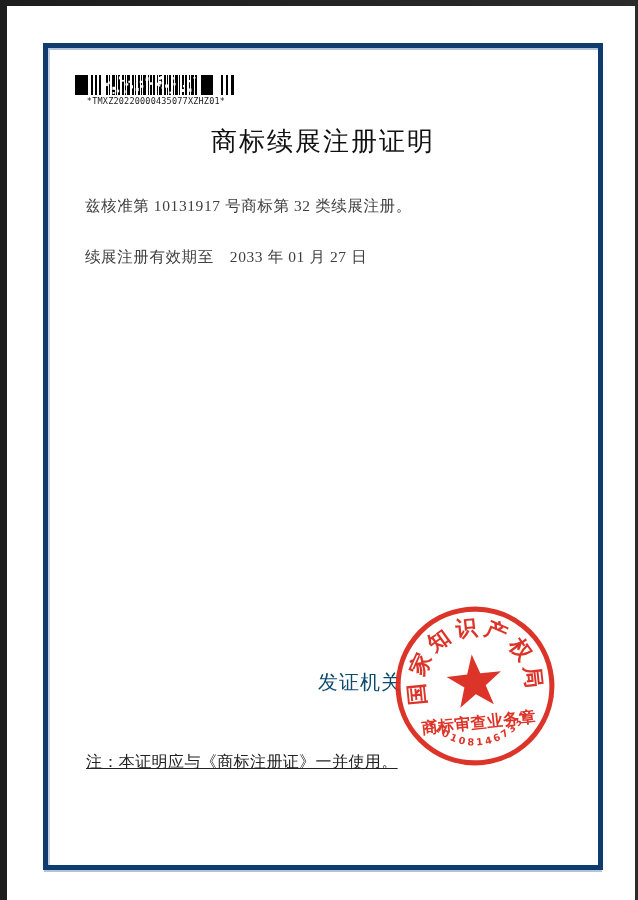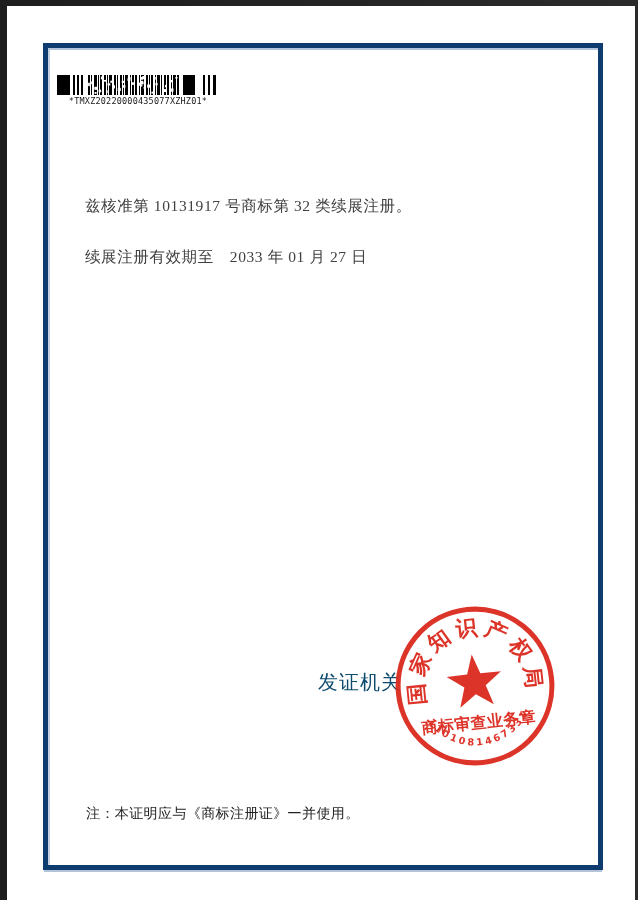--- a/index.html
+++ b/index.html
@@ -33,21 +33,21 @@
     height: 827px;
     box-sizing: border-box;
     border: 5px solid #0e3c6e;
     box-shadow:
       0 3px 0 -1px #b3c3d9,
       inset 0 2px 0 #b3c3d9,
       inset 2px 0 0 #c4d0e0;
   }
   .barcode-wrap {
     position: absolute;
-    left: 50px;
+    left: 68px;
     top: 69px;
     width: 162px;
   }
   .barcode-svg { display: block; width: 162px; height: 20px; }
   .barcode-text {
     margin-top: 1px;
     text-align: center;
     font-family: "DejaVu Sans Mono", monospace;
     font-size: 8.5px;
     letter-spacing: 0.2px;
@@ -89,25 +89,26 @@
     position: absolute;
     left: 386px;
     top: 598px;
     width: 164px;
     height: 164px;
     opacity: 0.95;
   }
   .note {
     position: absolute;
     left: 79px;
-    top: 799px;
-    font-size: 14px;
+    top: 746px;
+    font-size: 16px;
     letter-spacing: 0.4px;
     color: #222;
     white-space: nowrap;
+    text-decoration: underline;
   }
 </style>
 </head>
 <body>
 
 <div class="stage">
   <div class="page">
 
     <div class="cert-border"></div>
 
@@ -181,20 +182,21 @@
           <rect x="60.71338367462158" y="12.905370712280273" width="3.0377882003784182" height="3.1735466718673706" fill="#fff"></rect>
           <rect x="46.872578620910645" y="4.933905124664307" width="2.1450778961181642" height="1.6887957096099855" fill="#fff"></rect>
           <rect x="126" y="0" width="12" height="20" fill="#000"></rect>
           <rect x="146" y="0" width="2" height="20" fill="#000"></rect>
           <rect x="151" y="0" width="2" height="20" fill="#000"></rect>
           <rect x="156" y="0" width="3" height="20" fill="#000"></rect>
         </svg>
       <div class="barcode-text">*TMXZ20220000435077XZHZ01*</div>
     </div>
 
+    <div class="title">商标续展注册证明</div>
 
     <div class="body-line line1">兹核准第 10131917 号商标第 32 类续展注册。</div>
 
     <div class="body-line line2">
       <span>续展注册有效期至</span><span class="date-value">2033 年 01 月 27 日</span>
     </div>
 
     <div class="issuer-label">发证机关</div>
 
     <svg class="seal" viewBox="0 0 160 160" xmlns="http://www.w3.org/2000/svg">

